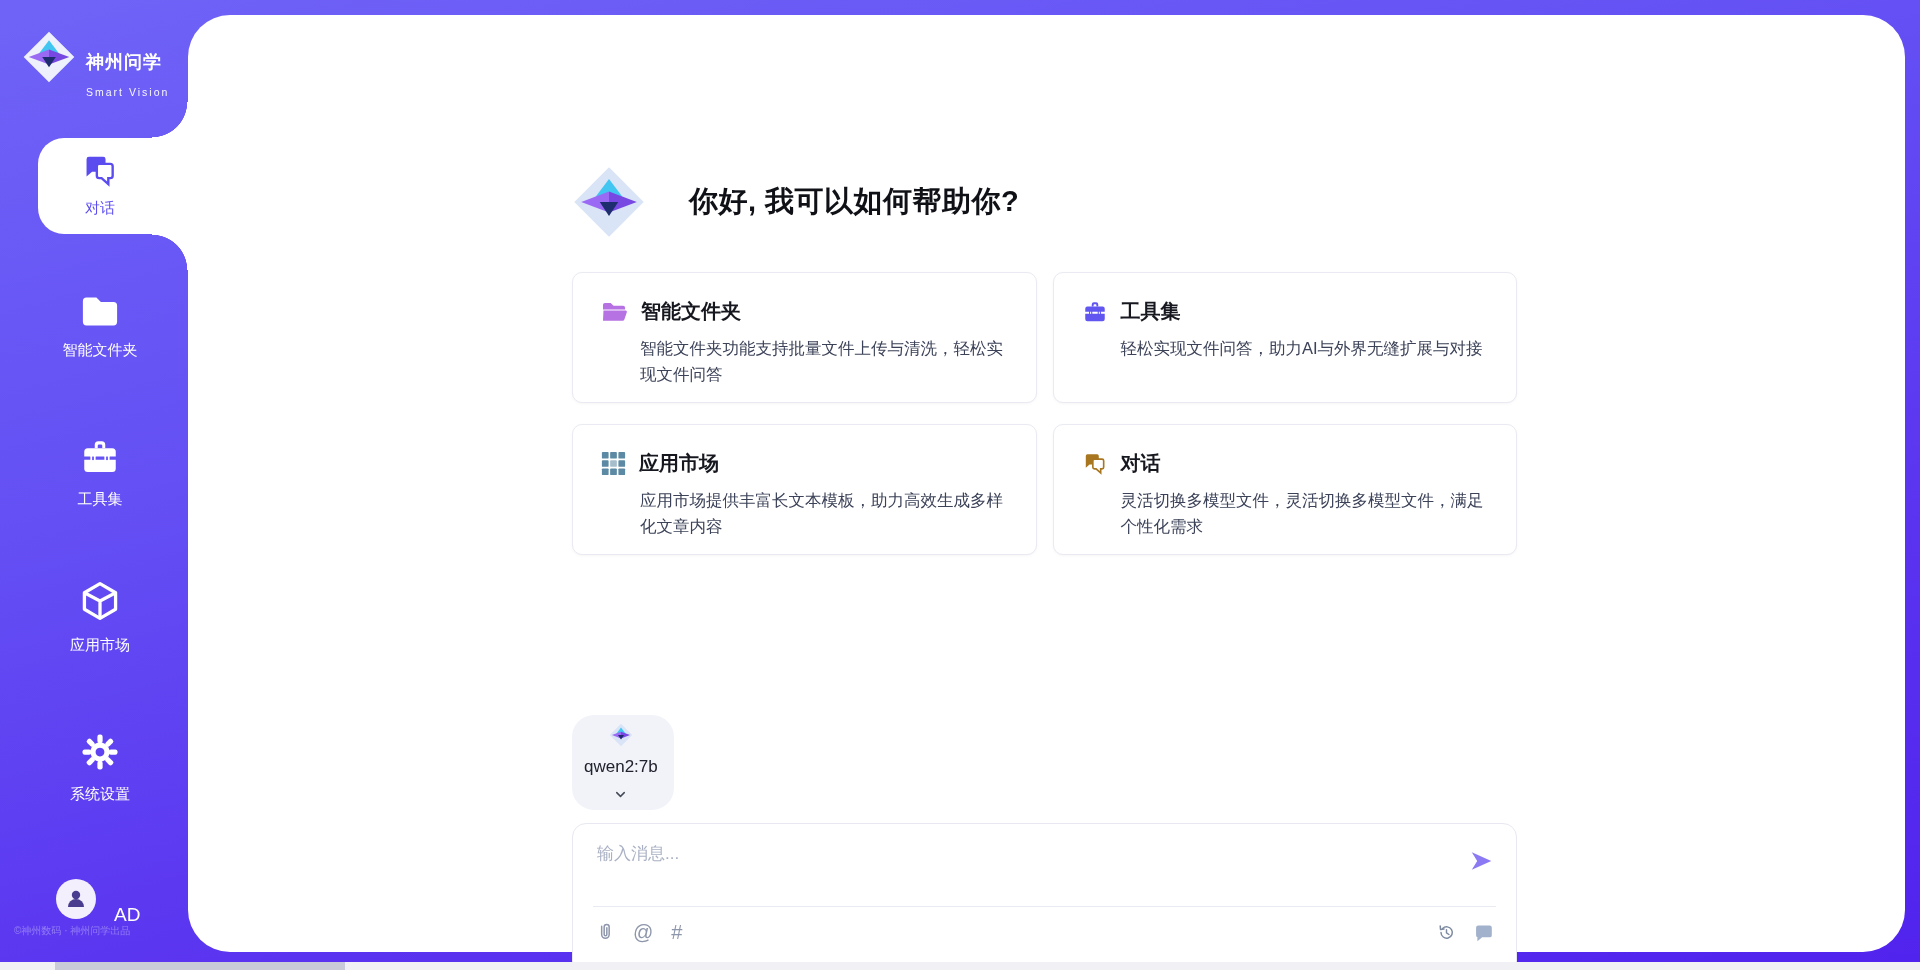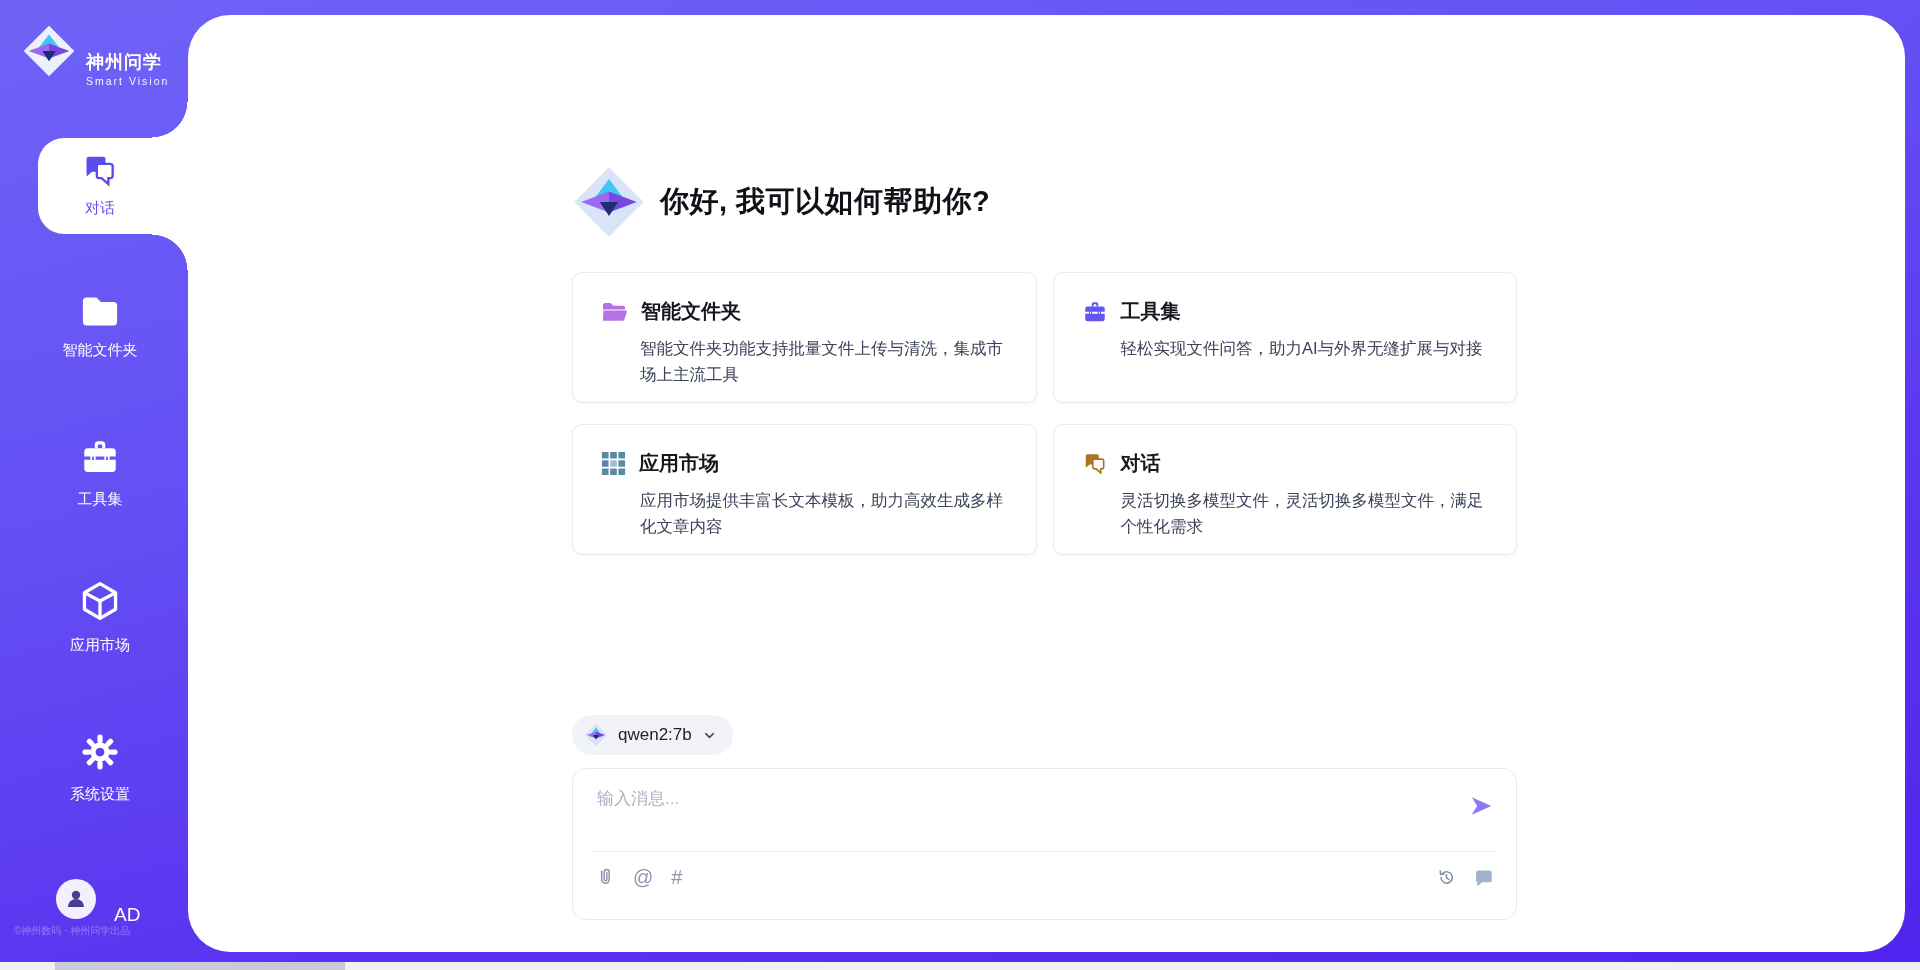--- a/index.html
+++ b/index.html
@@ -15,21 +15,21 @@
            background:#fff; border-radius:42px; }
 
   
   .hscroll { position:absolute; left:0; bottom:0; width:1920px; height:8px; background:#f0f0f5; z-index:30; }
   .hscroll-thumb { position:absolute; left:55px; top:0; width:290px; height:8px; background:#c9cbd8; }
 
   
   .logo-row { position:absolute; left:22px; top:16px; display:flex; align-items:center; gap:10px; z-index:5; }
   .logo-txt { color:#fff; line-height:1.15; }
   .logo-title { font-size:18px; font-weight:bold; letter-spacing:1px;margin-top:36px; }
-  .logo-sub { font-size:10.5px; letter-spacing:2px; opacity:.95; margin-top:2px; }
+  .logo-sub { font-size:10.5px; letter-spacing:2px; opacity:.95; margin-top:13px; }
 
   .tab { position:absolute; left:38px; top:138px; width:160px; height:96px;
          background:#fff; border-radius:26px 0 0 26px; z-index:4; cursor:pointer; }
   .tab-inner { width:124px; padding-top:14px; text-align:center; }
   .tab-label { display:block; margin-top:5px; font-size:15px; color:#5b4cf0; font-weight:500; }
   .conn { position:absolute; left:152px; width:36px; height:36px; z-index:4; }
   .conn.top { top:102px; background:radial-gradient(circle at top left, rgba(0,0,0,0) 35px, #fff 35.5px); }
   .conn.bot { top:234px; background:radial-gradient(circle at bottom left, rgba(0,0,0,0) 35px, #fff 35.5px); }
 
   .nav-item { position:absolute; left:30px; width:140px; text-align:center; color:#fff; cursor:pointer; }
@@ -37,33 +37,33 @@
 
   .user { position:absolute; left:56px; top:872px; display:flex; align-items:center; gap:18px; cursor:pointer; }
   .avatar { width:40px; height:40px; border-radius:50%; background:#f3effc;
             display:flex; align-items:center; justify-content:center; }
   .user-name { color:#fff; font-size:19px;margin-top:32px; }
   .copyright { position:absolute; left:14px; top:924px; width:200px; font-size:10px;
                color:rgba(240,240,255,.35); white-space:nowrap; }
 
   
   .content { position:absolute; left:384px; top:0; width:945px; }
-  .greeting { margin-top:150px; display:flex; align-items:center; gap:14px; }
+  .greeting { margin-top:150px; display:flex; align-items:center; gap:43px; }
   .greeting h1 { margin:0; font-size:29px; font-weight:bold; color:#101117; letter-spacing:.5px; }
 
   .cards { margin-top:33px; display:grid; grid-template-columns:1fr 1fr; column-gap:16px; row-gap:21px; }
   .card { background:#fff; border:1px solid #e9eaf2; border-radius:10px; height:131px;
           padding:25px 28px 0; box-shadow:0 1px 3px rgba(20,20,60,.04); cursor:pointer; }
   .card-head { display:flex; align-items:center; gap:13px; }
   .card-title { font-size:20px; font-weight:bold; color:#17181f; }
   .card-desc { margin:11px 0 0 39px; font-size:16.5px; color:#3c4258; line-height:1.55; }
 
   .model-pill { margin-top:160px; display:inline-flex; align-items:center; gap:10px;
                 background:#f2f3f9; border-radius:22px; padding:8px 16px 8px 12px;
-                font-size:17px; color:#20222d; cursor:pointer; }
+                font-size:17px; color:#20222d; cursor:pointer;flex-direction:column; }
 
   .composer { margin-top:13px; position:relative; height:152px; background:#fff;
               border:1px solid #e7e8f1; border-radius:14px; }
   .composer textarea { position:absolute; left:22px; top:16px; width:calc(100% - 110px); height:58px;
               border:none; outline:none; resize:none; background:transparent;
               font-family:"Liberation Sans", sans-serif; font-size:17px; color:#2a2c38; }
   .composer textarea::placeholder { color:#aab1c4; }
   .send-btn { position:absolute; right:22px; top:24px; cursor:pointer; line-height:0; }
   .divider { position:absolute; left:20px; right:20px; top:82px; border-top:1px solid #e9ebf2; }
   .tools { position:absolute; left:22px; right:22px; top:97px; display:flex;
@@ -177,21 +177,21 @@
   <div class="cards">
 
     <div class="card">
       <div class="card-head">
         <svg width="27" height="23" viewBox="0 0 28 24">
           <path d="M2 5 a2 2 0 0 1 2-2 h6 l3 3 h10 a2 2 0 0 1 2 2 v2 H2 Z" fill="#b671e3"></path>
           <path d="M2.5 11 H25.6 a1.3 1.3 0 0 1 1.25 1.7 L24.3 20.3 a2 2 0 0 1 -1.9 1.4 H2 Z" fill="#b671e3"></path>
         </svg>
         <span class="card-title">智能文件夹</span>
       </div>
-      <div class="card-desc">智能文件夹功能支持批量文件上传与清洗，集成市场上主流工具</div>
+      <div class="card-desc">智能文件夹功能支持批量文件上传与清洗，轻松实现文件问答</div>
     </div>
 
     <div class="card">
       <div class="card-head">
         <svg width="26" height="26" viewBox="0 0 48 48">
           <path d="M18 14 v-4 a4 4 0 0 1 4-4 h4 a4 4 0 0 1 4 4 v4 h-3.4 v-3 a1.4 1.4 0 0 0 -1.4 -1.4 h-2.4 a1.4 1.4 0 0 0 -1.4 1.4 v3 Z" fill="#6156f0"></path>
           <path d="M10 14 h28 a4 4 0 0 1 4 4 v5.5 H6 V18 a4 4 0 0 1 4-4 Z" fill="#6156f0"></path>
           <path d="M6 27 h36 v10 a4 4 0 0 1 -4 4 H10 a4 4 0 0 1 -4-4 Z" fill="#6156f0"></path>
           <rect x="13" y="21" width="6" height="9" rx="2" fill="#6156f0"></rect>
           <rect x="29" y="21" width="6" height="9" rx="2" fill="#6156f0"></rect>

